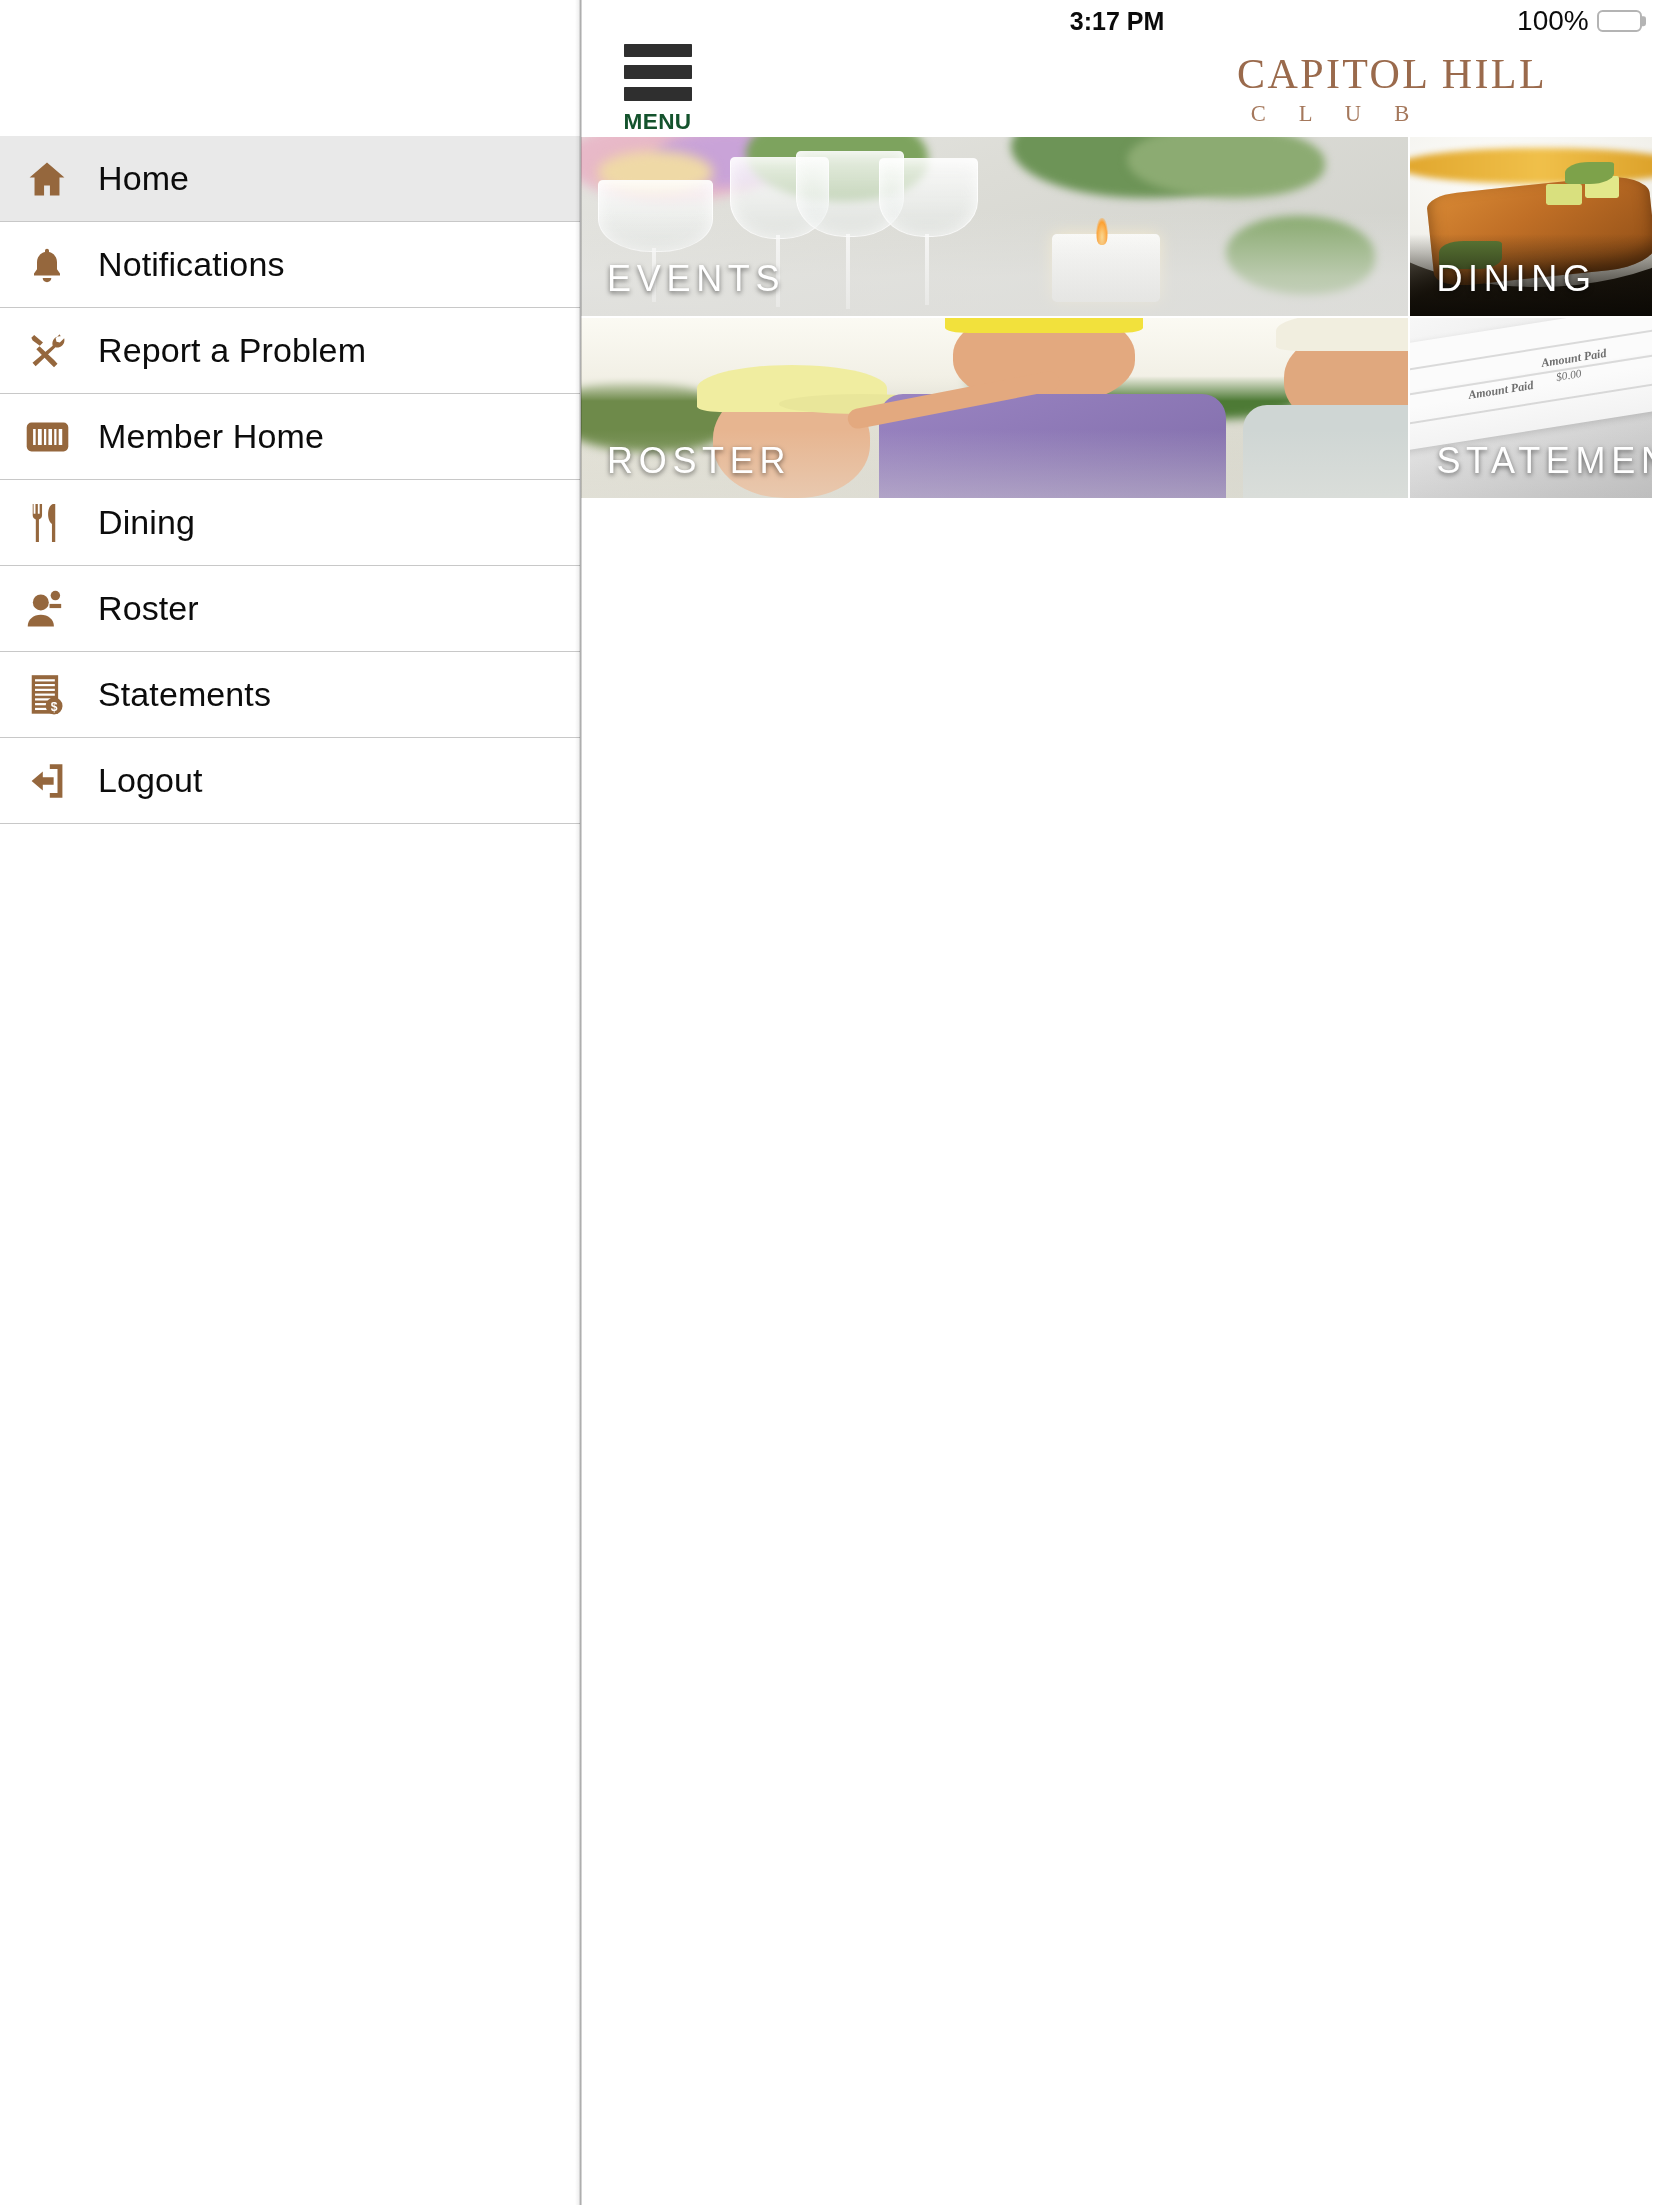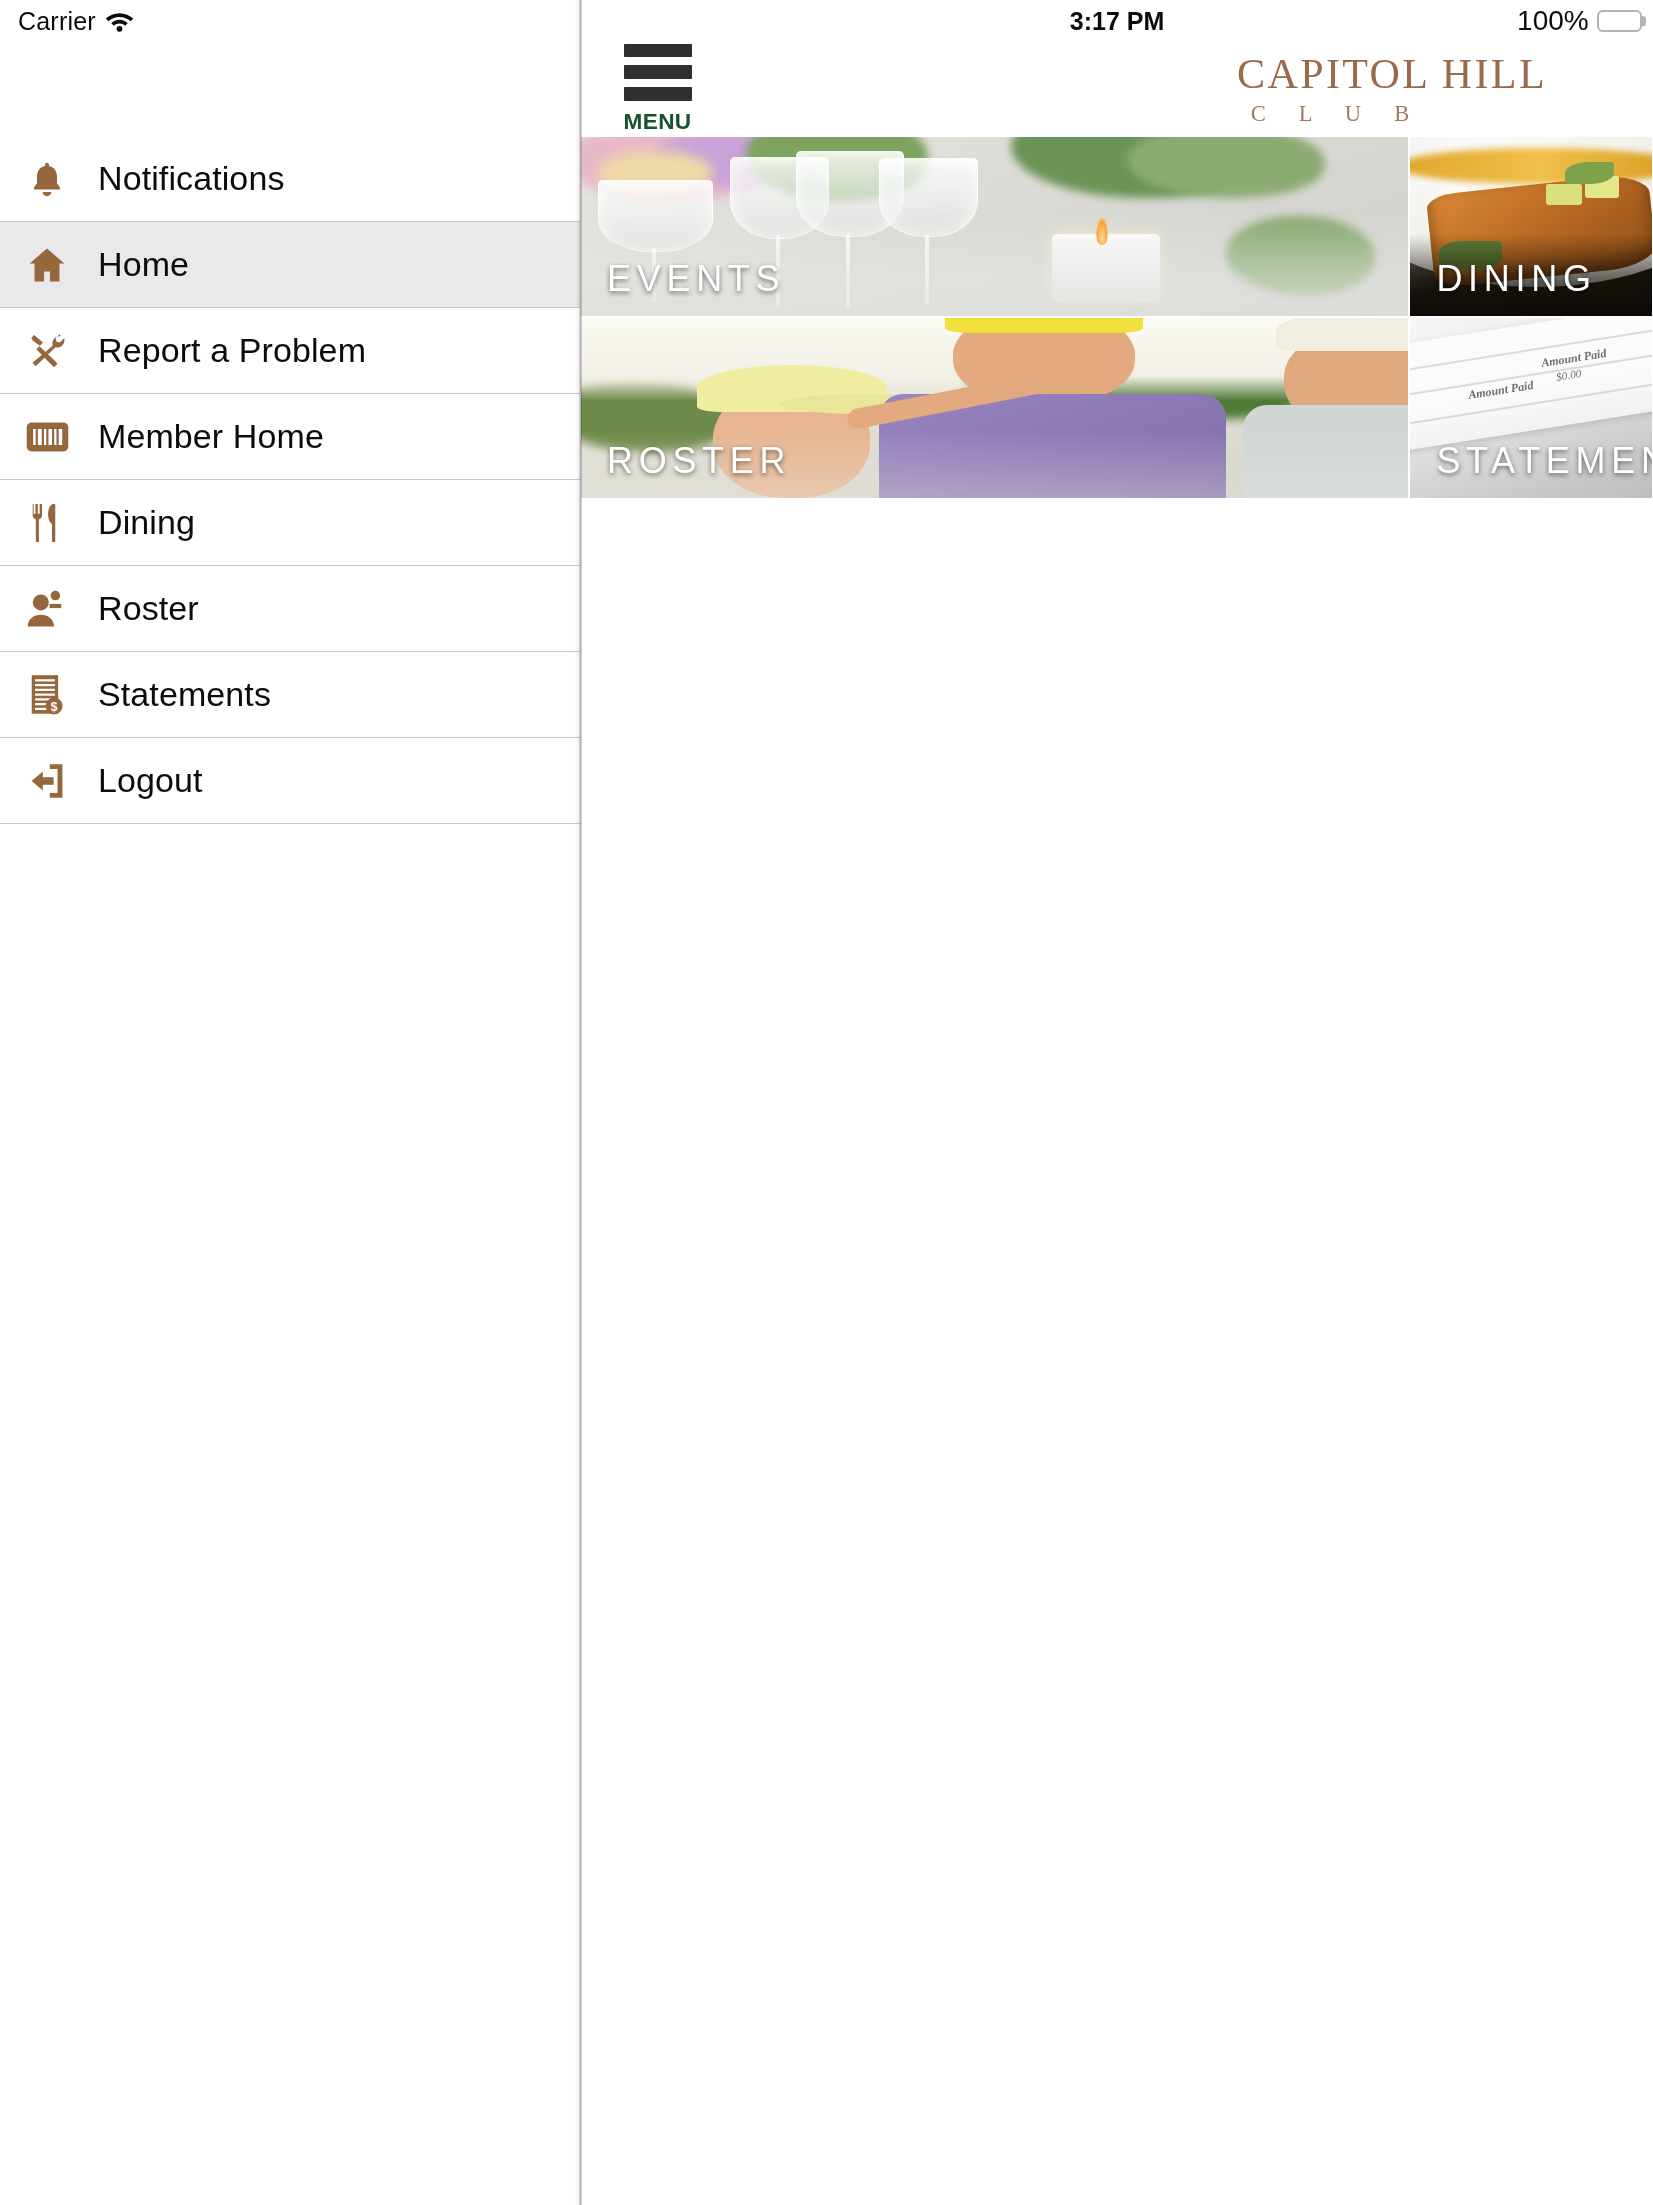--- a/index.html
+++ b/index.html
@@ -210,52 +210,40 @@
 
   #page-body { position:relative; width:1072px; background:#ffffff; height:1706px; }
 </style>
 </head>
 <body>
 
 <div id="screen">
 
   <div id="drawer">
 
-    <div id="status-left">
-      <div id="carrier-wrap">
-        <span id="carrier-text">Carrier</span>
-        <span class="wifi">
-          <svg width="29" height="22.6" viewBox="0 0 36 28">
-            <path d="M18 4C11.2 4 5.2 6.6 1 10.6l3.2 3.3C7.8 10.6 12.6 8.6 18 8.6s10.2 2 13.8 5.3L35 10.6C30.8 6.6 24.8 4 18 4z" fill="#0b0b0b"></path>
-            <path d="M18 12.2c-4 0-7.6 1.6-10.2 4.1l3.2 3.3c1.8-1.7 4.3-2.8 7-2.8s5.2 1.1 7 2.8l3.2-3.3c-2.6-2.5-6.2-4.1-10.2-4.1z" fill="#0b0b0b"></path>
-            <circle cx="18" cy="23.4" r="3.6" fill="#0b0b0b"></circle>
-          </svg>
-        </span>
-      </div>
-    </div>
 
     <div class="menu-list">
+
+      <div class="menu-row active">
+        <span class="menu-icon">
+          <svg width="44" height="44" viewBox="0 0 24 24" fill="currentColor">
+            <path d="M12 3 2.5 11.2h2.7V21h5.2v-5.4h3.2V21h5.2v-9.8h2.7L12 3z"></path>
+          </svg>
+        </span>
+        <span class="menu-label">Home</span>
+      </div>
 
       <div class="menu-row">
         <span class="menu-icon">
           <svg width="40" height="42" viewBox="0 0 24 24" fill="currentColor">
             <path d="M12 2.2c-.7 0-1.2.5-1.2 1.2v.8C7.9 4.8 6 7.3 6 10.4v4.1l-1.8 2.6v1.2h15.6v-1.2L18 14.5v-4.1c0-3.1-1.9-5.6-4.8-6.2v-.8c0-.7-.5-1.2-1.2-1.2z"></path>
             <path d="M9.4 19.8c0 1.4 1.2 2.5 2.6 2.5s2.6-1.1 2.6-2.5H9.4z"></path>
           </svg>
         </span>
         <span class="menu-label">Notifications</span>
-      </div>
-
-      <div class="menu-row active">
-        <span class="menu-icon">
-          <svg width="44" height="44" viewBox="0 0 24 24" fill="currentColor">
-            <path d="M12 3 2.5 11.2h2.7V21h5.2v-5.4h3.2V21h5.2v-9.8h2.7L12 3z"></path>
-          </svg>
-        </span>
-        <span class="menu-label">Home</span>
       </div>
 
       <div class="menu-row">
         <span class="menu-icon">
           <svg width="44" height="40" viewBox="0 0 24 24" fill="currentColor">
             <path d="M2.6 4.1 4.3 2.4l5.3 4.5-1.9 1.9-4.3-3.1zM7.5 9.2 5.6 11l8.6 8.8 2 1.9 2.1-2.1-1.9-2L7.5 9.2z"></path>
             <path d="M20.2 3.2a4.4 4.4 0 0 0-4.8 5.6L3.3 19.1l1.9 2 11.9-11.3a4.4 4.4 0 0 0 5.2-5.5l-2.6 2.6-2-.5-.5-2 2.4-2.4a4.4 4.4 0 0 0-.4-.8z"></path>
           </svg>
         </span>
         <span class="menu-label">Report a Problem</span>

